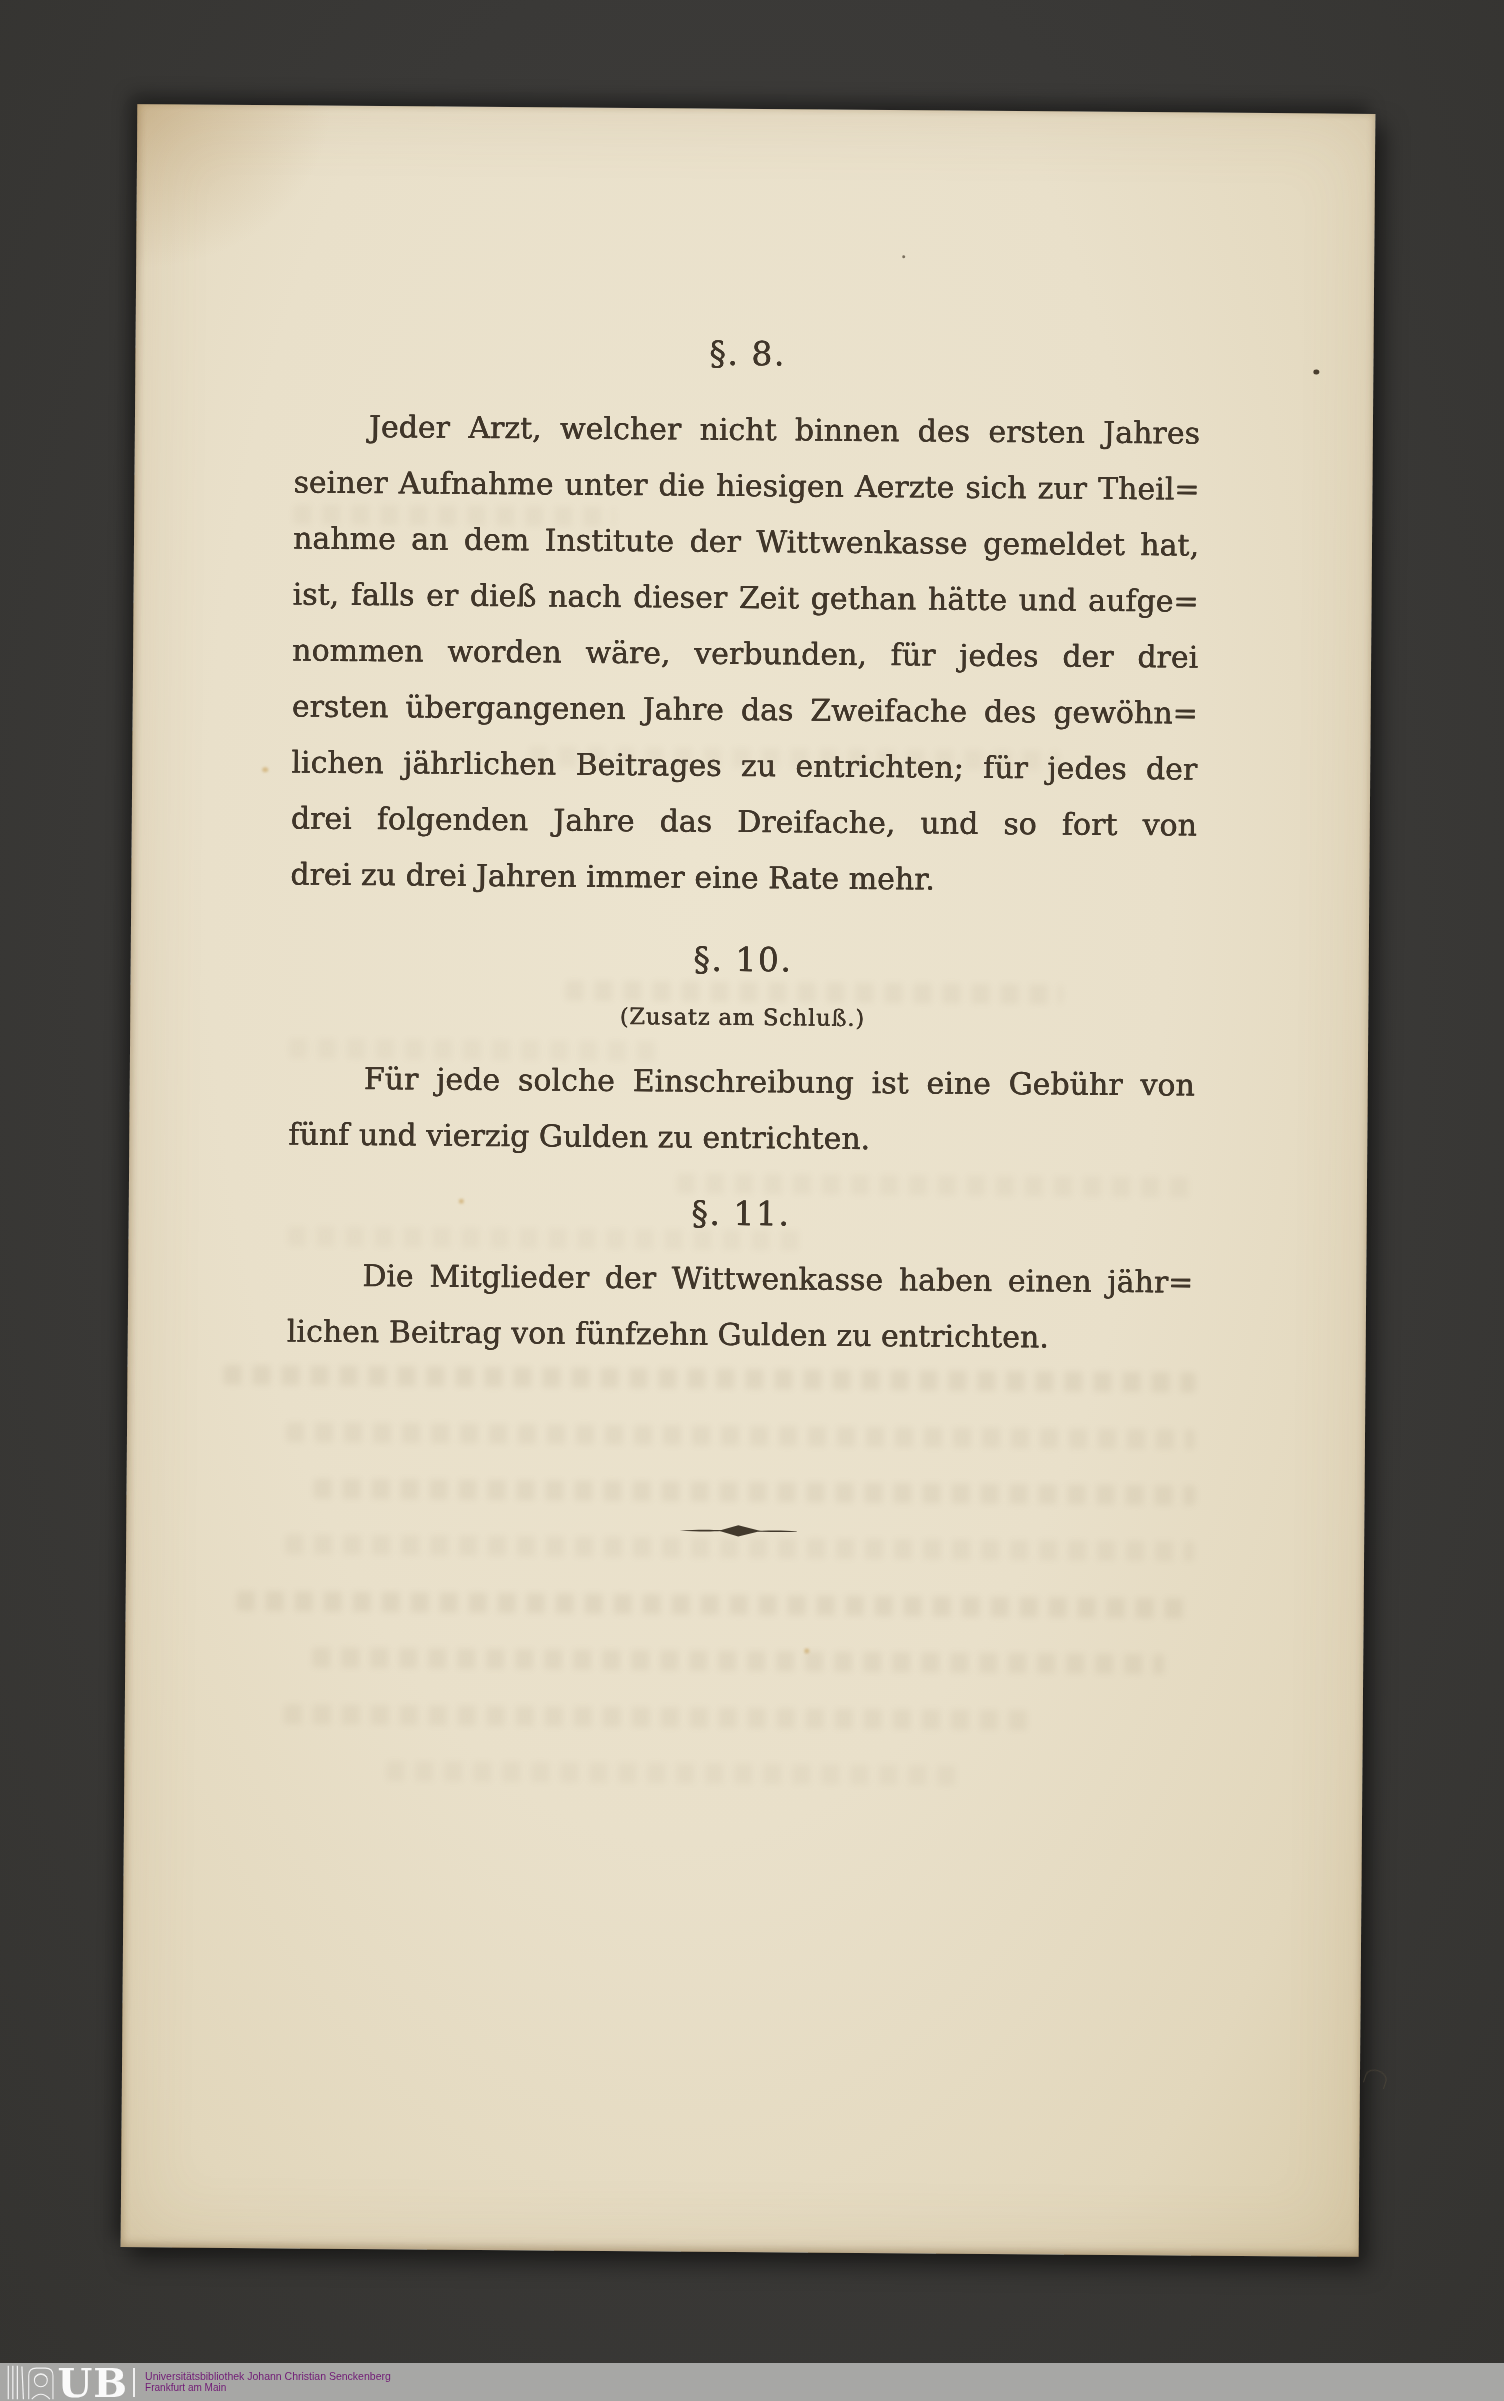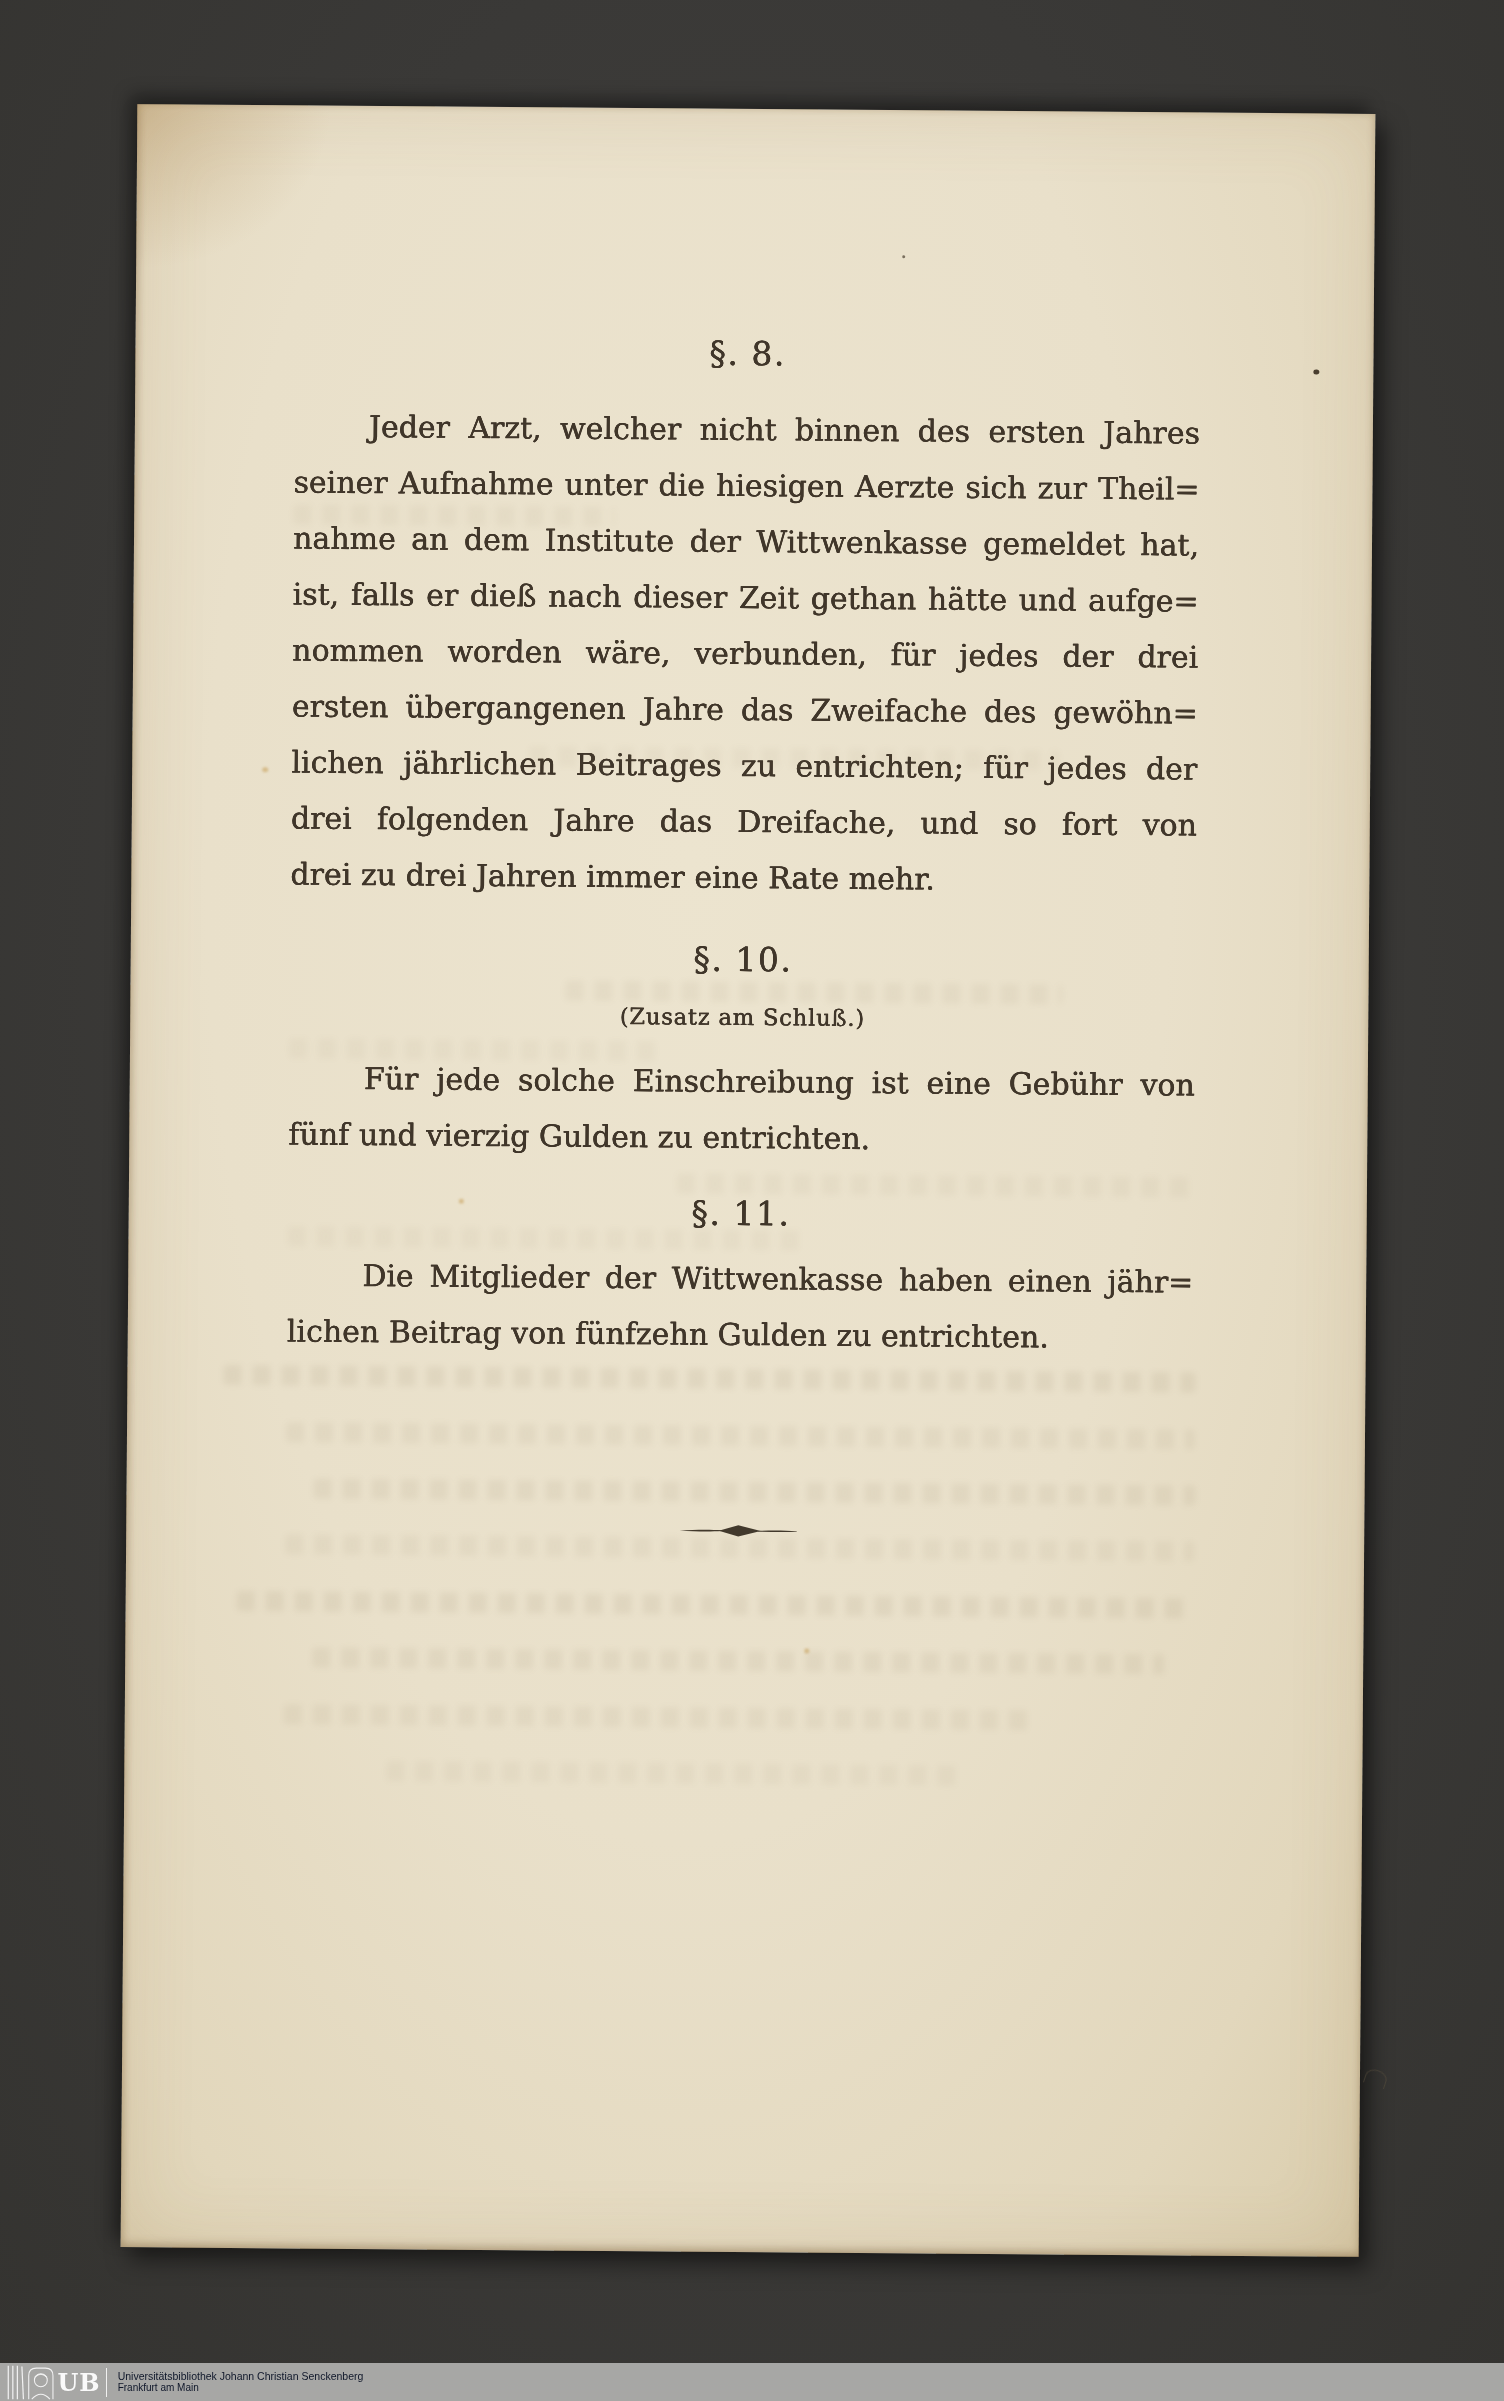--- a/index.html
+++ b/index.html
@@ -43,24 +43,24 @@
     border:1.5px solid rgba(95,84,66,.45);border-bottom:none;border-radius:50% 50% 0 0;
     transform:rotate(18deg);filter:blur(0.4px);}
   
   .footer-bar{
     position:absolute;left:0;top:2363px;width:1505px;height:38px;
     background:#a7a7a5;display:flex;align-items:center;box-sizing:border-box;
     padding-left:6px;
   }
   .logo{display:flex;align-items:center;height:35px;}
   .logo svg{display:block;}
-  .ub{font-family:"DejaVu Serif", serif;font-weight:bold;font-size:24px;line-height:35px;
+  .ub{font-family:"DejaVu Serif", serif;font-weight:bold;font-size:40px;line-height:35px;
     color:#fafafa;letter-spacing:0.8px;margin-left:1.5px;}
   .sep{width:1.5px;height:29px;background:#f0f0f0;margin-left:5.3px;}
-  .footer-text{margin-left:10.5px;font-family:"Liberation Sans", sans-serif;color:#0f172a;}
+  .footer-text{margin-left:10.5px;font-family:"Liberation Sans", sans-serif;color:#701a75;}
   .footer-text .l1{font-size:10.5px;line-height:12.8px;}
   .footer-text .l2{font-size:10px;line-height:12px;}
 </style>
 </head>
 <body>
 
 <div class="stage">
 
   <div class="paper">
     <div class="corner-stain"></div>

